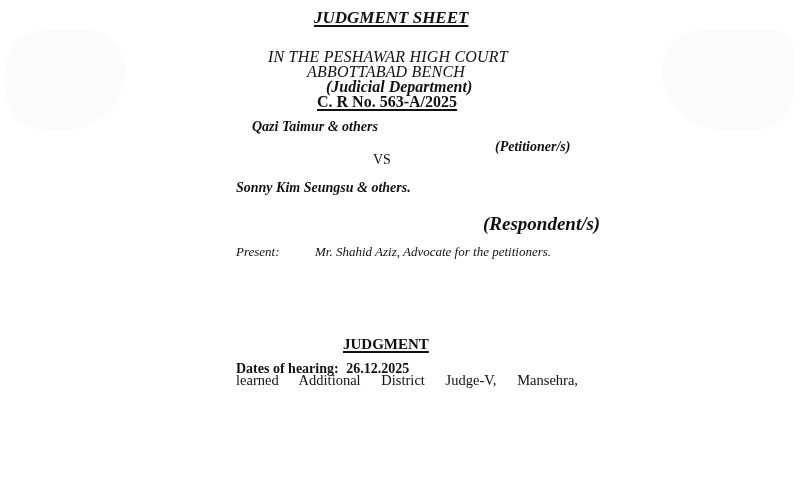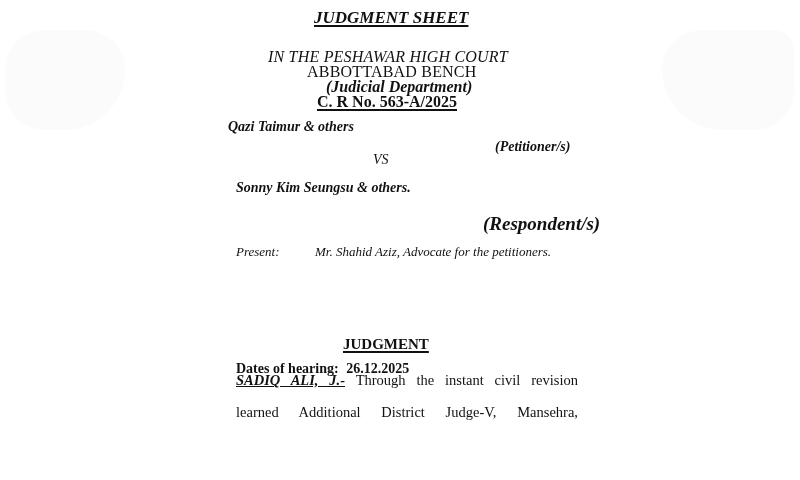--- a/index.html
+++ b/index.html
@@ -12,27 +12,27 @@
   .wm { position: absolute; background: #fbfbfb; z-index: 0; }
   .wm-left { left: 5px; top: 30px; width: 120px; height: 100px; border-radius: 40px 40px 60px 40px; }
   .wm-right { left: 662px; top: 30px; width: 132px; height: 100px; border-radius: 40px 20px 40px 60px; }
   .abs { position: absolute; white-space: nowrap; z-index: 1; }
   .bi { font-weight: bold; font-style: italic; }
   .b { font-weight: bold; }
   .u { text-decoration: underline; text-decoration-thickness: 1.5px; text-underline-offset: 2px; }
 
   #title { left: 314px; top: 8px; font-size: 17px; }
   #court { left: 268px; top: 48px; font-size: 16px; font-style: italic; letter-spacing: 0.2px; }
-  #bench { left: 307px; top: 63px; font-size: 16px; letter-spacing: 0.2px; }
+  #bench { left: 307px; top: 63px; font-size: 16px; font-style: italic; letter-spacing: 0.2px; }
   #dept { left: 313px; top: 78px; font-size: 16px; margin-left: 13px; }
   #case { left: 317px; top: 93px; font-size: 16px; }
 
-  #petname { left: 228px; top: 119px; font-size: 14px; }
+  #petname { left: 252px; top: 119px; font-size: 14px; }
   #petrole { left: 495px; top: 139px; font-size: 14px; }
-  #vs { left: 373px; top: 152px; font-size: 14px; font-style: italic; }
+  #vs { left: 373px; top: 152px; font-size: 14px; }
   #resname { left: 236px; top: 180px; font-size: 14px; }
   #resrole { left: 483px; top: 213px; font-size: 19px; }
 
   #present-label { left: 236px; top: 244px; font-size: 13px; font-style: italic; }
   #present-text {
     left: 315px; top: 244px; width: 263px; font-size: 13px; font-style: italic;
     white-space: normal; text-align: justify; text-align-last: left; line-height: 15px;
   }
 
   #hearing { left: 236px; top: 313px; font-size: 14px; font-weight: bold; margin-top: 48px; }
@@ -68,15 +68,14 @@
 <div id="present-text" class="abs">Mr. Shahid Aziz, Advocate for the petitioners.</div>
 
 <div id="hearing" class="abs">
   <span>Dates of hearing:</span>
   <span class="val">26.12.2025</span>
 </div>
 
 <div id="judgment" class="abs b u">JUDGMENT</div>
 
 <div id="body">
-  <span class="line"><span class="judge">SADIQ ALI, J.-</span> <span>Through the instant civil revision</span></span>
   <span class="line">learned Additional District Judge-V, Mansehra,</span>
 </div>
 
 </body></html>

